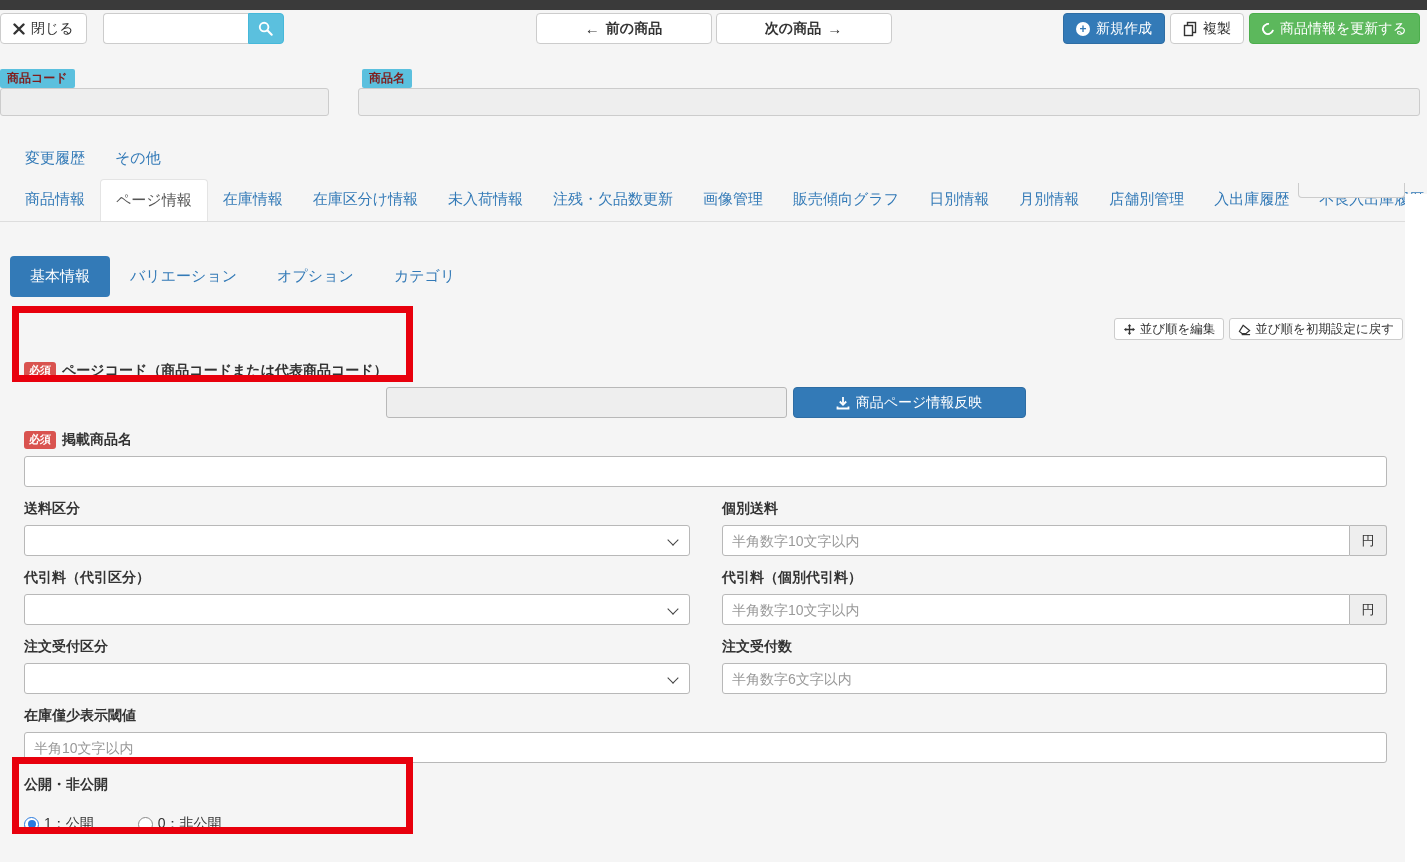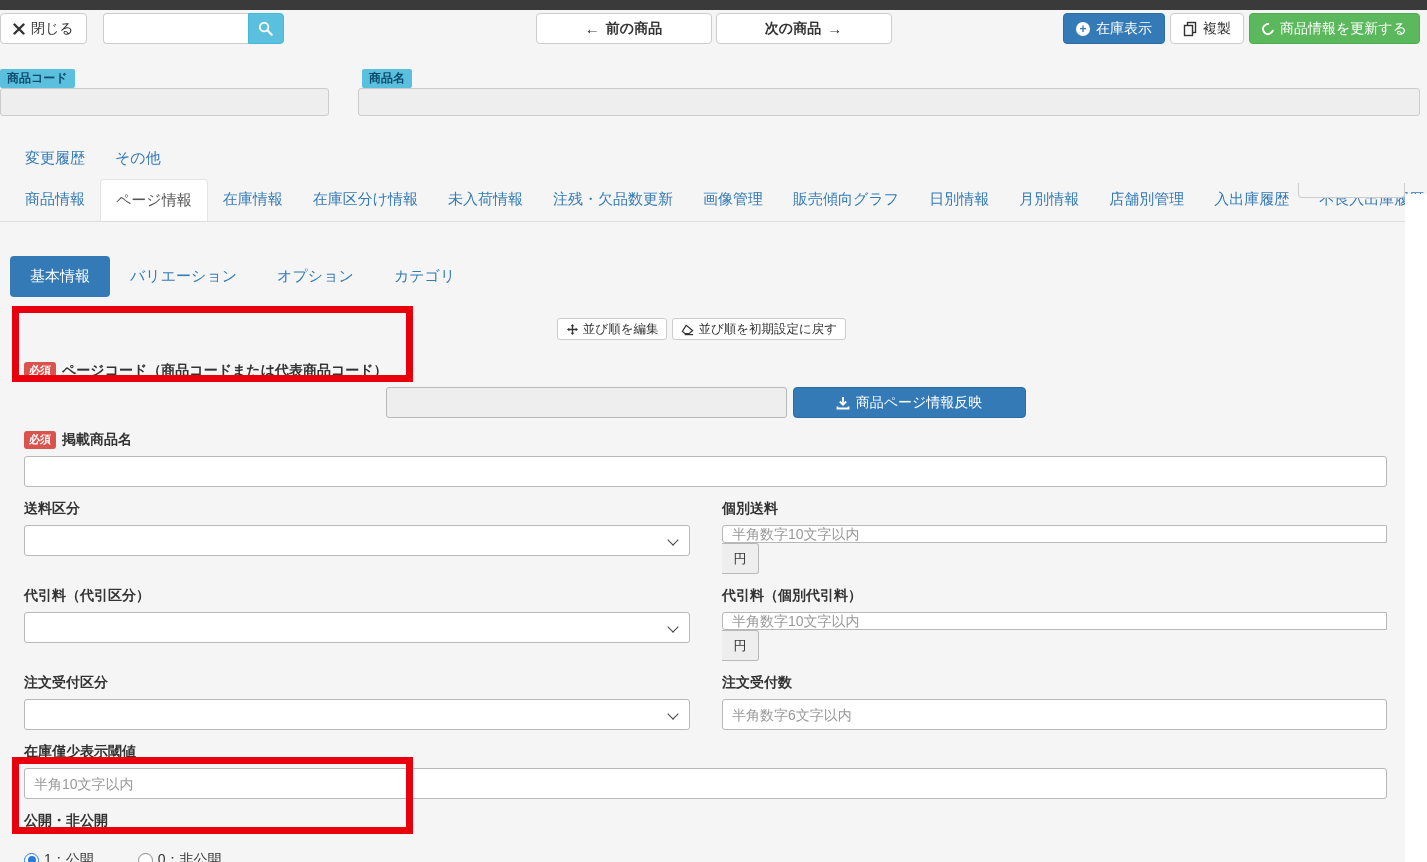--- a/index.html
+++ b/index.html
@@ -45,21 +45,21 @@
   }
   .refresh-ring {
     width: 12px; height: 12px; border: 2px solid #fff; border-right-color: transparent;
     border-radius: 50%; display: inline-block; transform: rotate(-35deg);
   }
 
   
   .id-row { position: relative; height: 58px; margin-top: 11px; }
   .tag-badge {
     position: absolute; top: 0; height: 19px; padding: 8px 7px;
-    background: #5bc0de; color: #0c4a6e; font-size: 12px; font-weight: bold;
+    background: #5bc0de; color: #7f1d1d; font-size: 12px; font-weight: bold;
     border-radius: 2px; display: inline-flex; align-items: center; z-index: 2;
   }
   .id-input {
     position: absolute; top: 19px; height: 28px; background: #eee;
     border: 1px solid #ccc; border-radius: 3px;
   }
   .code-badge { left: 0; }
   .code-input { left: 0; width: 329px; }
   .name-badge { left: 362px; }
   .name-input { left: 358px; right: 7px; }
@@ -80,21 +80,21 @@
     border-radius: 0 0 4px 4px; z-index: 3;
   }
   .right-gutter { position: absolute; right: 0; top: 194px; width: 22px; bottom: 0; background: #fff; }
 
   
   .subtabs { display: flex; margin: 34px 0 0 10px; }
   .subtab { padding: 11px 20px; font-size: 15px; color: #337ab7; cursor: pointer; border-radius: 4px; }
   .subtab.active { background: #337ab7; color: #fff; }
 
   
-  .sort-row { display: flex; justify-content: center; gap: 5px; margin: 21px 24px 0 0; }
+  .sort-row { display: flex; justify-content: flex-end; gap: 5px; margin: 21px 24px 0 0; }
   .btn-xs { height: 22px; padding: 0 8px; font-size: 12.5px; gap: 4px; border-radius: 3px; color: #333; }
 
   
   .form-area { padding: 0 40px 0 24px; }
   .field { margin-top: 9px; }
   .field-label { display: flex; gap: 6px; font-size: 14px; font-weight: bold; padding: 4px 0 7px; }
   .req-badge {
     background: #d9534f; color: #fff; font-size: 11px; font-weight: bold;
     padding: 2px 5px; border-radius: 3px; line-height: 1.2;
   }
@@ -109,21 +109,21 @@
     position: relative; height: 31px; width: 100%; border: 1px solid #b8b8b8;
     border-radius: 3px; background: #fff; cursor: pointer;
   }
   .select-box .chevron {
     position: absolute; right: 12px; top: 10px; width: 8px; height: 8px;
     border-right: 1.6px solid #444; border-bottom: 1.6px solid #444; transform: rotate(45deg);
   }
   .two-col { display: flex; gap: 32px; }
   .col-l { width: 666px; flex: none; }
   .col-r { flex: 1; }
-  .addon-group { display: flex; flex-direction: column; }
+  .addon-group { display: flex; }
   .addon-group .text-input { border-radius: 3px 0 0 3px; flex: 1; }
   .addon {
     width: 37px; height: 31px; background: #eee; border: 1px solid #b8b8b8; border-left: none;
     border-radius: 0 3px 3px 0; display: flex; align-items: center; justify-content: center;
     font-size: 13px; color: #333;
   }
   .inline-group { display: flex; gap: 6px; justify-content: center; }
   .pagecode-input { width: 401px; flex: none; }
   .form-btn { width: 233px; height: 31px; font-size: 14px; }
 
@@ -182,21 +182,21 @@
     </button>
     <button class="btn nav-product-btn">
       <span>次の商品</span>
       <span class="arrow-glyph">→</span>
     </button>
   </div>
 
   <div class="toolbar-right">
     <button class="btn btn-primary">
       <span class="plus-circle">+</span>
-      <span>在庫表示</span>
+      <span>新規作成</span>
     </button>
     <button class="btn">
       <span>
         <svg width="14" height="16" viewBox="0 0 14 16">
             <rect x="4.5" y="1.5" width="8" height="10" fill="#fff" stroke="#333" stroke-width="1.4"></rect>
             <rect x="1.5" y="4.5" width="8" height="10" fill="#fff" stroke="#333" stroke-width="1.4"></rect>
           </svg>
       </span>
       <span>複製</span>
     </button>

